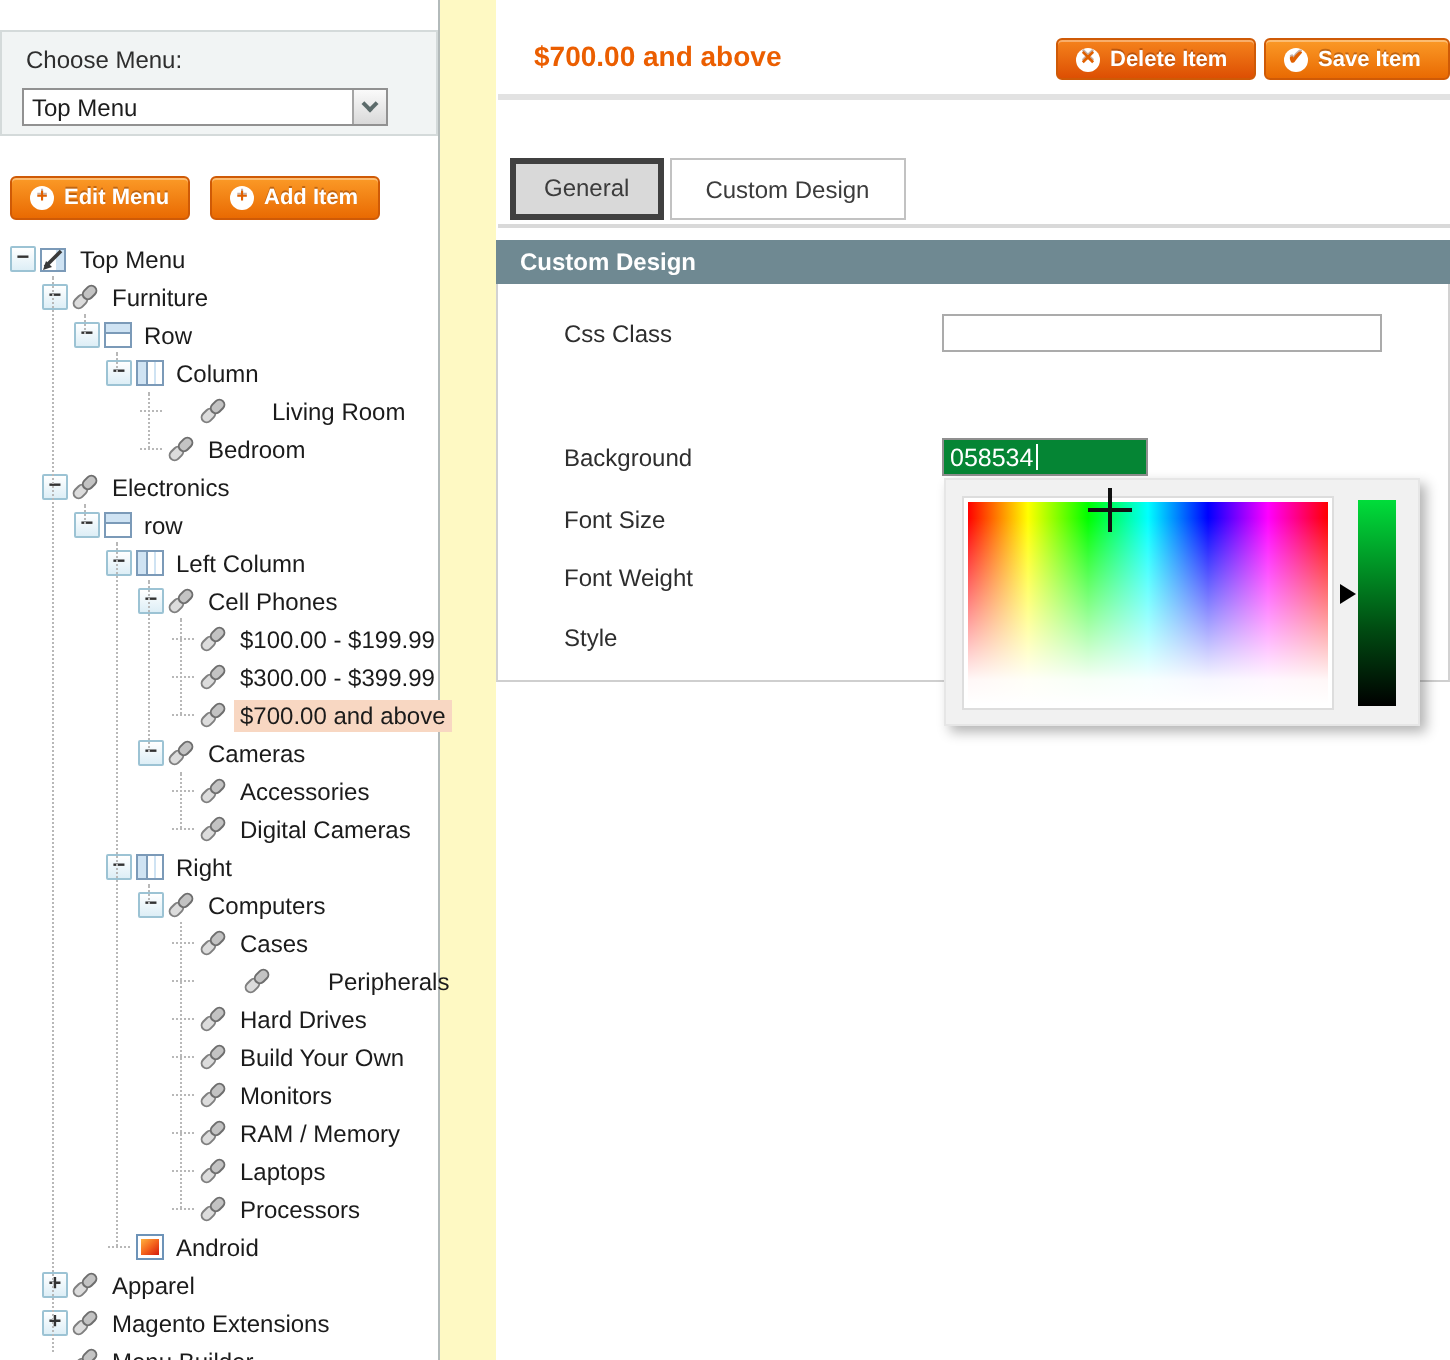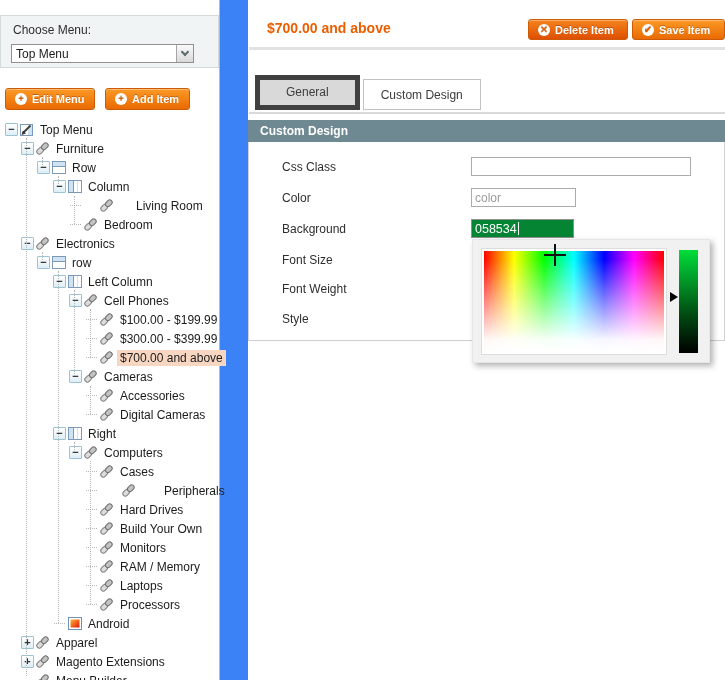--- a/index.html
+++ b/index.html
@@ -1,18 +1,18 @@
 <!DOCTYPE html>
 <html style="--accent: #eb5e00; --btn-top: #fb9a27; --btn-bot: #e96a02; --section-bg: #6f8992; --sel-bg: #f8d7c2;"><head>
 <meta charset="utf-8">
 <style>
   * { margin:0; padding:0; box-sizing:border-box; }
   html,body { width:725px; height:680px; background:#fff; overflow:hidden;
     font-family:"Liberation Sans", sans-serif; font-size:12px; color:#2b2b2b; }
-  #root { position:relative; width:725px; height:680px; overflow:hidden; background:#3b82f6; }
+  #root { position:relative; width:725px; height:680px; overflow:hidden; background:#fef9c3; }
 
   
   .sidebar { position:absolute; left:0; top:0; width:220px; height:680px;
     border-right:1px solid #b3baba; background:#fff; }
   .choose-box { position:absolute; left:0; top:15px; width:219px; height:53px;
     background:#f1f4f4; border:1px solid #d4dada; }
   .choose-label { position:absolute; left:12px; top:7px; color:#2e2e2e; }
   .fake-select { position:absolute; left:10px; top:28px; width:183px; height:19px;
     background:#fff; border:1px solid #919191; display:flex; align-items:center; cursor:default; }
   .fake-select .sel-text { flex:1; padding-left:4px; color:#1c1c1c; }
@@ -47,21 +47,21 @@
   .guide { position:absolute; width:1px; border-left:1px dotted #b8b8b8; }
 
   
   .main { position:absolute; left:248px; top:0; width:477px; height:680px; background:#fff; }
   .page-title { position:absolute; left:19px; top:20px; font-size:14px; font-weight:bold;
     color:var(--accent,#eb5e00); }
   #btn-delete { left:280px; top:19px; width:100px; height:21px; position:absolute; }
   #btn-save { left:384px; top:19px; width:93px; height:21px; position:absolute; }
   .divider-1 { position:absolute; left:1px; top:47px; width:476px; height:3px; background:#e2e2e2; }
   .tabs { position:absolute; left:7px; top:82px; height:28px; display:flex; align-items:flex-end; gap:3px; }
-  .tab { padding:5px 26px 6px; background:#d9d9d9; border:5px solid #404040; color:#3c3c3c; cursor:pointer; }
+  .tab { padding:5px 14px 6px; background:#d9d9d9; border:3px solid #404040; color:#3c3c3c; cursor:pointer; }
   .tab.active { background:#fff; border:1px solid #c2c2c2; padding:8px 17px 7px; }
   .divider-2 { position:absolute; left:1px; top:112px; width:476px; height:2px; background:#d9d9d9; }
 
   .section-head { position:absolute; left:0; top:120px; width:477px; height:22px;
     background:var(--section-bg,#6f8992); color:#fff; font-weight:bold; line-height:22px;
     padding-left:12px; }
   .fieldset { position:absolute; left:0; top:142px; width:477px; height:199px; background:#fff;
     border-left:1px solid #d2d2d2; border-right:1px solid #d2d2d2; border-bottom:1px solid #cfcfcf; }
   .f-row { position:absolute; left:0; width:100%; height:19px; }
   .f-label { position:absolute; left:33px; top:3px; color:#2e2e2e; }
@@ -506,24 +506,20 @@
         <div class="tab active">Custom Design</div>
       </div>
     <div class="divider-2"></div>
 
     <div class="section-head">Custom Design</div>
     <div class="fieldset" id="fieldset">
         <div class="f-row" style="top: 15px;">
           <span class="f-label">Css Class</span>
           <input class="txt-input f-ctrl" style="width: 220px;">
         </div>
-        <div class="f-row" style="top: 46px;">
-          <span class="f-label">Color</span>
-          <input class="txt-input f-ctrl" placeholder="color" style="width: 105px;">
-        </div>
         <div class="f-row" style="top: 77px;">
           <span class="f-label">Background</span>
           <div class="color-field f-ctrl" style="background: rgb(5, 133, 52);">
             <span>058534</span>
             <span class="caret"></span>
           </div>
         </div>
         <div class="f-row" style="top: 108px;">
           <span class="f-label">Font Size</span>
         </div>

